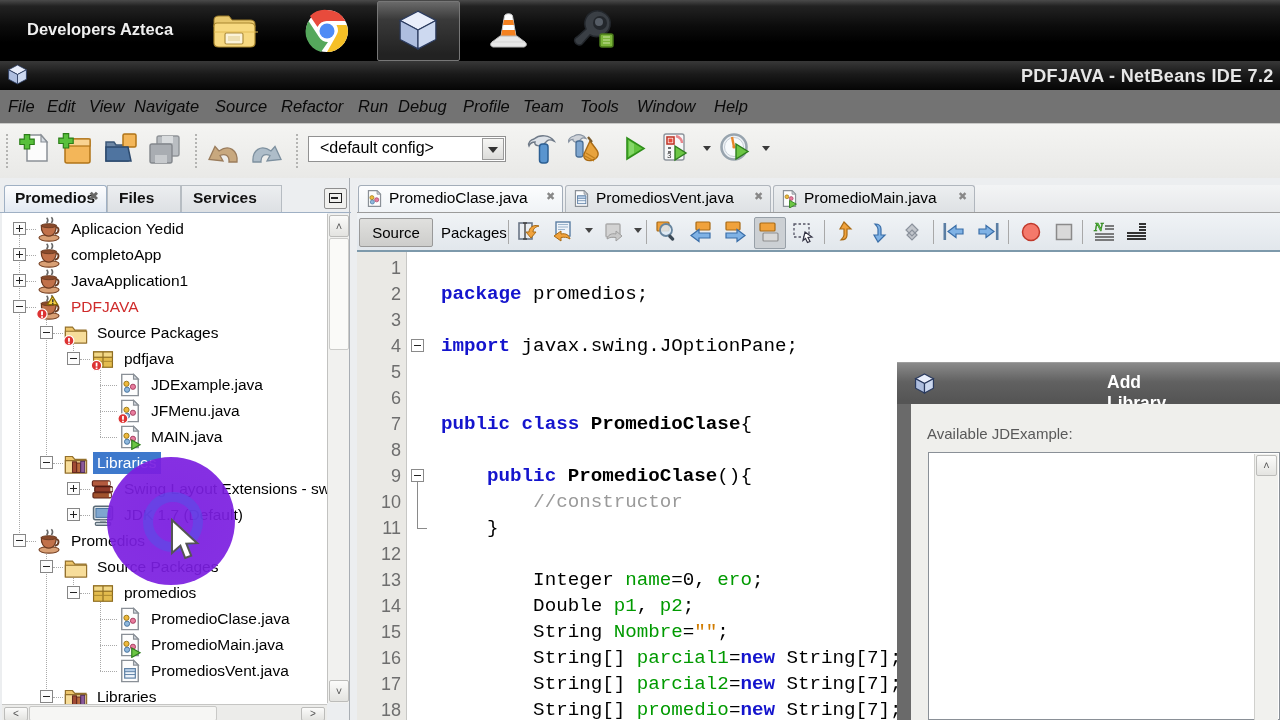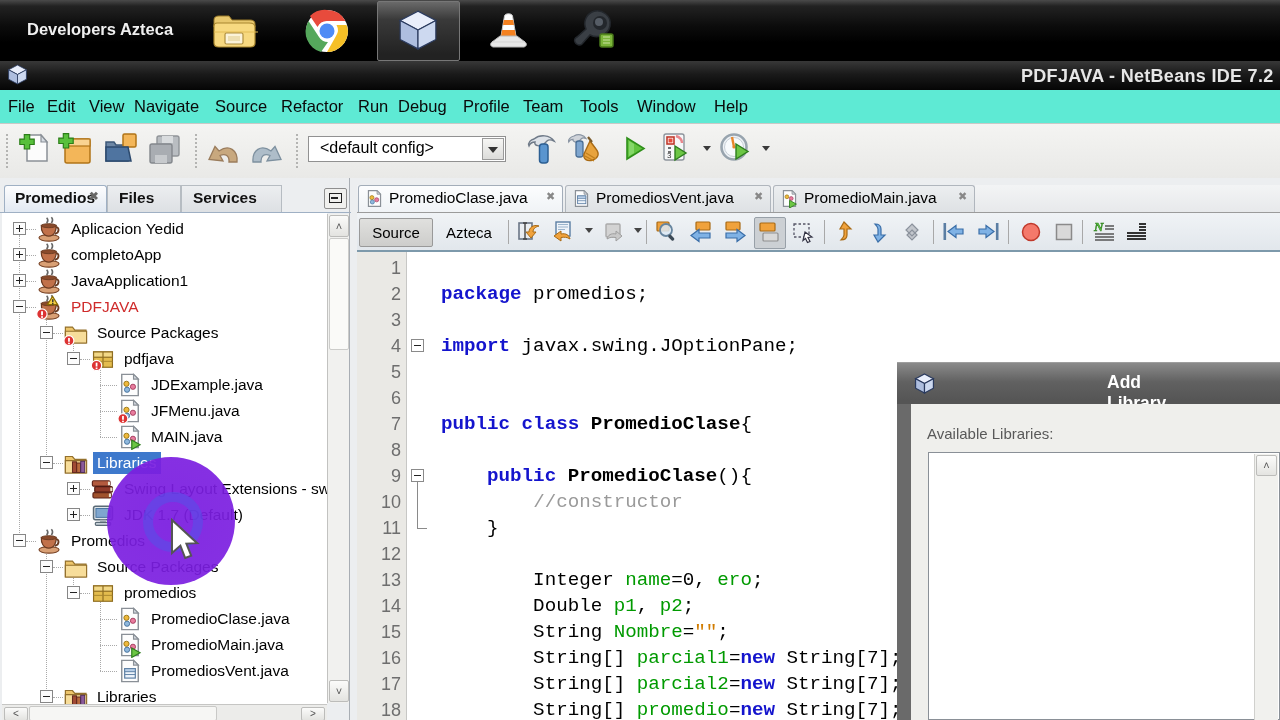--- a/index.html
+++ b/index.html
@@ -9,21 +9,21 @@
   
   #taskbar{left:0;top:0;width:1280px;height:61px;
     background:linear-gradient(#4a4a4a 0%,#222 10%,#0c0c0c 42%,#000 70%,#000 100%);}
   #tb-text{left:27px;top:20px;color:#f0f0f0;font-size:16.5px;font-weight:bold;letter-spacing:0;}
   #nbtile{left:377px;top:1px;width:81px;height:58px;
     background:linear-gradient(#6a6a6a,#3a3a3a 30%,#222 90%);
     border:1px solid #777;border-radius:2px;}
   #titlebar{left:0;top:61px;width:1280px;height:29px;
     background:linear-gradient(#383838,#1a1a1a 45%,#050505);}
   #title-text{left:1021px;top:66px;color:#e6e6e6;font-size:18px;font-weight:bold;white-space:nowrap;letter-spacing:0.3px;}
-  #menubar{left:0;top:90px;width:1280px;height:33px;background:#5eead4;border-bottom:1px solid #c9c9c7;}
+  #menubar{left:0;top:90px;width:1280px;height:33px;background:#737373;border-bottom:1px solid #c9c9c7;font-style:italic;}
   .menu{position:absolute;top:7px;font-size:16.5px;color:#0a0a0a;}
   #toolbar{left:0;top:124px;width:1280px;height:54px;
     background:linear-gradient(#f4f4f2,#e9e9e7);border-bottom:2px solid #a8a8a6;}
   .vsep-dot{position:absolute;width:0;border-left:2px dotted #b4b4b2;}
   
   #main{left:0;top:178px;width:1280px;height:542px;background:#eceef0;}
   
   .ptab{position:absolute;top:7px;height:27px;box-sizing:border-box;font-size:15.5px;font-weight:bold;color:#111;}
   
   #tree{left:2px;top:35px;width:325px;height:491px;background:#fff;overflow:hidden;}
@@ -472,21 +472,21 @@
         <path d="M4 2 h10 l4 4 v14 h-14 z" fill="#fdfdfd" stroke="#8a9097" stroke-width="1.4"></path>
         <path d="M14 2 l4 4 h-4 z" fill="#d7dde3" stroke="#8a9097" stroke-width="1"></path>
         <circle cx="8" cy="9" r="2.2" fill="#efb93d" stroke="#9a7714" stroke-width="0.8"></circle>
         <circle cx="13" cy="11" r="2.2" fill="#e87b9d" stroke="#a43d5e" stroke-width="0.8"></circle>
         <path d="M11 13 l8 4.5 -8 4.5 z" fill="#6cc644" stroke="#2e7d1e" stroke-width="1"></path>
       </svg></div>
     <div class="abs" style="left:804px;top:11px;font-size:15.5px;color:#000;">PromedioMain.java</div>
     <div class="abs" style="left:958px;top:12px;font-size:11px;color:#888;">✖</div>
     <div class="abs" id="edbar"></div>
     <div class="abs" style="left:359px;top:40px;width:74px;height:29px;box-sizing:border-box;background:linear-gradient(#e0e0de,#cdcdcb);border:1px solid #999;border-radius:2px;text-align:center;line-height:27px;font-size:15px;color:#000;">Source</div>
-    <div class="abs" style="left:441px;top:40px;width:56px;height:29px;text-align:center;line-height:29px;font-size:15px;color:#000;">Azteca</div>
+    <div class="abs" style="left:441px;top:40px;width:56px;height:29px;text-align:center;line-height:29px;font-size:15px;color:#000;">Packages</div>
     <div class="abs" style="left:508px;top:42px;width:1px;height:24px;background:#a8a8a8;"></div>
     <div class="abs" style="left:517px;top:42px;"><svg width="24" height="24" viewBox="0 0 24 24">
         <rect x="2" y="3" width="13" height="16" fill="none" stroke="#6a7686" stroke-width="1.6"></rect>
         <path d="M6 3 h4 M6 19 h4 M8 3 v16" stroke="#444" stroke-width="1.4"></path>
         <path d="M22 6 c-6 -2 -10 2 -10 6 h-3 l5 6 5 -6 h-3 c0 -3 2 -5 6 -6 z" fill="#f0a23c" stroke="#a96a14" stroke-width="1"></path>
       </svg></div>
     <div class="abs" style="left:552px;top:42px;"><svg width="24" height="24" viewBox="0 0 24 24">
         <rect x="4" y="2" width="14" height="14" fill="#eef3f9" stroke="#5b7ea3" stroke-width="1.4"></rect>
         <path d="M6 4.5 h10 M6 7 h10 M6 9.5 h7" stroke="#9ab4cc" stroke-width="1.2"></path>
         <path d="M2 16 l7 -5 v3 c5 -1 8 1 9 5 c-3 -2 -6 -2 -9 -1.5 v3.5 z" fill="#f0a23c" stroke="#a96a14" stroke-width="1"></path>
@@ -591,21 +591,21 @@
   <div class="abs" style="left:897px;top:362px;width:304px;height:358px;">
     <div style="position:absolute;left:0;top:0;width:383px;height:42px;background:linear-gradient(#8a8a8a,#616161 45%,#555 90%);border-top:1px solid #9e9e9e;"></div>
     <div style="position:absolute;left:17px;top:11px;"><svg width="21" height="21" viewBox="0 0 21 21">
         <path d="M20 2 L37 11 L20 20 L3 11 Z" fill="#e9eefb" stroke="#2a3a5e" stroke-width="1.2" vector-effect="non-scaling-stroke" transform="scale(0.525)"></path>
         <path d="M3 11 L20 20 L20 38 L3 29 Z" fill="#aebedf" stroke="#2a3a5e" stroke-width="1.2" vector-effect="non-scaling-stroke" transform="scale(0.525)"></path>
         <path d="M37 11 L20 20 L20 38 L37 29 Z" fill="#cdd9f0" stroke="#2a3a5e" stroke-width="1.2" vector-effect="non-scaling-stroke" transform="scale(0.525)"></path>
       </svg></div>
     <div style="position:absolute;left:210px;top:10px;color:#fff;font-size:17.5px;font-weight:bold;">Add Library</div>
     <div style="position:absolute;left:0;top:42px;width:14px;height:316px;background:#6a6a6a;"></div>
     <div style="position:absolute;left:14px;top:42px;width:369px;height:316px;background:#efefec;"></div>
-    <div style="position:absolute;left:30px;top:63px;color:#595959;font-size:15px;">Available Libraries:</div>
+    <div style="position:absolute;left:30px;top:63px;color:#595959;font-size:15px;">Available JDExample:</div>
     <div style="position:absolute;left:31px;top:90px;width:352px;height:268px;background:#fff;border:1px solid #8a9097;box-sizing:border-box;">
       <div style="position:absolute;right:1px;top:1px;width:23px;height:266px;background:#f1f1ee;border-left:1px solid #d0d0cd;">
         <div style="position:absolute;left:1px;top:1px;width:19px;height:19px;background:linear-gradient(#fbfbfa,#e4e4e1);border:1px solid #bcbcba;border-radius:2px;color:#555;font-size:11px;text-align:center;line-height:19px;">˄</div>
       </div>
     </div>
   </div>
   <div class="abs" style="left:107px;top:457px;width:128px;height:128px;border-radius:50%;background:radial-gradient(circle, rgba(123,30,224,0.94) 0%, rgba(123,30,224,0.92) 70%, rgba(121,29,222,0.78) 82%, rgba(119,27,218,0.4) 91%, rgba(118,26,215,0) 98%);"></div>
   <div class="abs" style="left:143px;top:492px;width:60px;height:60px;"><svg width="60" height="60">
       <circle cx="30" cy="30" r="25" fill="none" stroke="rgba(88,78,230,0.62)" stroke-width="10"></circle>
     </svg></div>

